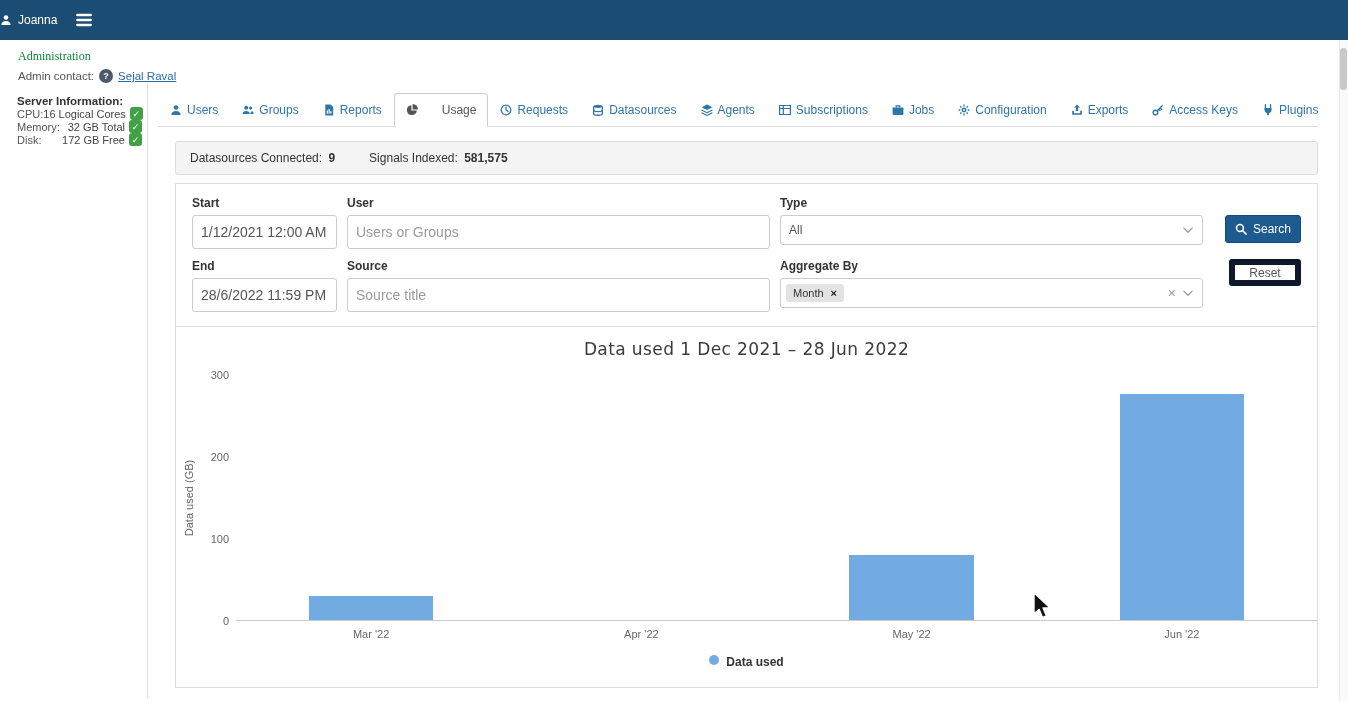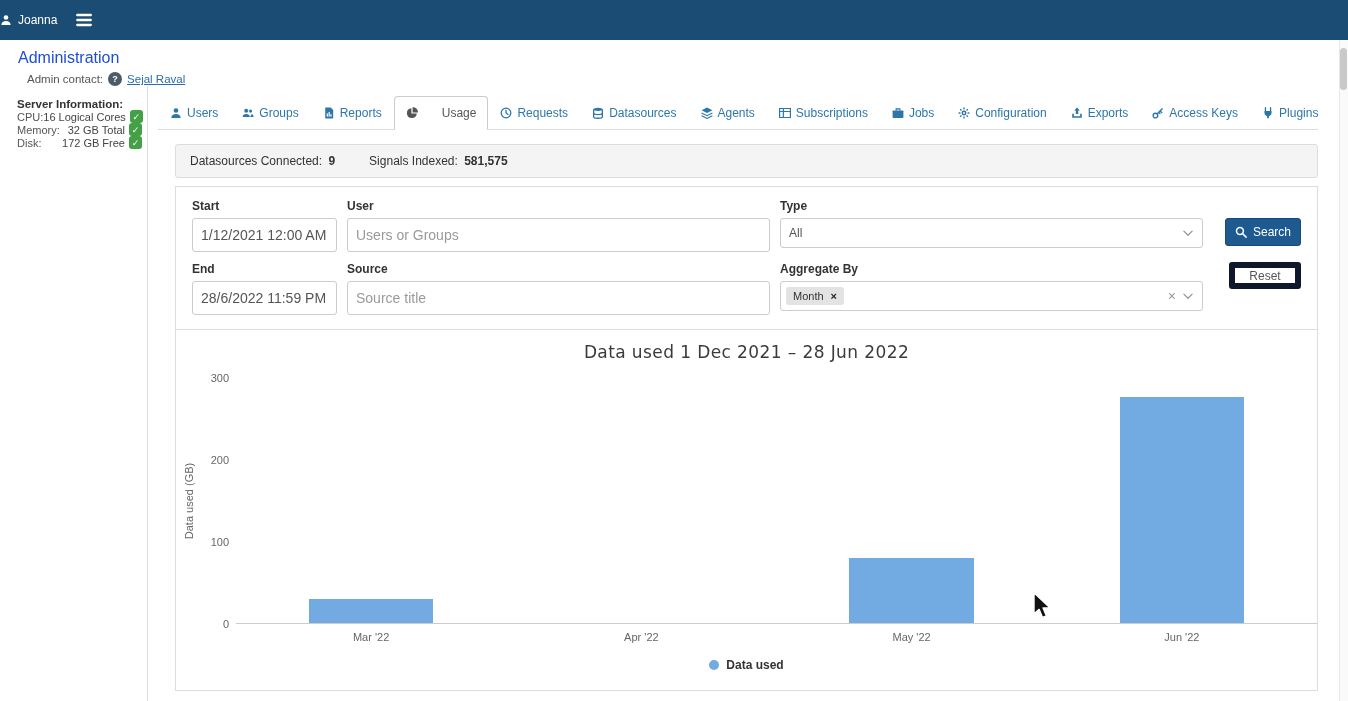--- a/index.html
+++ b/index.html
@@ -18,22 +18,22 @@
   .grid-btn{width:30px;height:40px;background:#143a5c;border:none;display:flex;align-items:center;
             justify-content:center;color:#e8eef5;cursor:pointer;padding:0;}
   .logo{color:#fff;font-size:22px;font-weight:bold;margin-left:13px;letter-spacing:.6px;cursor:pointer;
         font-family:"DejaVu Sans",sans-serif;}
   .tb-right{display:flex;align-items:center;gap:18px;padding-right:14px;}
   .user-menu{display:flex;align-items:center;gap:6px;color:#fff;font-size:12px;cursor:pointer;}
   .ham{background:none;border:none;color:#fff;cursor:pointer;padding:0;display:flex;}
 
   
   .page-head{padding:9px 0 0 18px;}
-  .page-title{font-size:16px;color:#1d4ed8;}
-  .admin-row{margin-top:5px;display:flex;align-items:center;gap:5px;font-size:11.5px;color:#555;margin-left:9px;}
+  .page-title{font-size:12px;color:#15803d;font-family:Liberation Serif, serif;}
+  .admin-row{margin-top:5px;display:flex;align-items:center;gap:5px;font-size:11.5px;color:#555;}
   .qicon{width:14px;height:14px;border-radius:50%;background:#4d5a68;color:#fff;font-size:9px;
          font-weight:bold;display:inline-flex;align-items:center;justify-content:center;cursor:pointer;}
   .admin-link{color:#2a6bac;text-decoration:underline;cursor:pointer;}
 
   
   .body-row{display:flex;align-items:stretch;height:615px;}
   .sidebar{width:148px;min-width:148px;border-right:1px solid #ddd;padding:12px 5px 0 17px;}
   .sb-title{font-size:11.5px;font-weight:bold;color:#333;}
   .sb-row{display:flex;align-items:center;font-size:11px;color:#555;}
   .sb-value{margin-left:auto;margin-right:4px;color:#444;white-space:nowrap;}
@@ -83,21 +83,21 @@
   .chart-area{display:flex;margin-top:16px;}
   .y-label{width:26px;display:flex;align-items:center;justify-content:center;}
   .y-label span{transform:rotate(-90deg);white-space:nowrap;font-size:11px;color:#666;}
   .ticks{width:34px;position:relative;height:246px;}
   .tick-label{position:absolute;right:7px;font-size:11px;color:#666;}
   .plot{flex:1;height:246px;border-bottom:1px solid #ccc;display:flex;align-items:flex-end;position:relative;}
   .slot{flex:1;height:100%;display:flex;align-items:flex-end;justify-content:center;position:relative;text-align:right;}
   .bar{width:46%;background:var(--bar,#72abe2);}
   .x-label{position:absolute;top:calc(100% + 8px);left:50%;transform:translateX(-50%);
            font-size:11px;color:#666;white-space:nowrap;}
-  .legend{margin-top:34px;display:flex;justify-content:center;align-items:center;gap:7px;
+  .legend{margin-top:34px;display:flex;justify-content:center;gap:7px;
           font-size:12px;color:#333;font-weight:bold;cursor:pointer;}
   .legend-dot{width:10px;height:10px;border-radius:50%;background:var(--bar,#72abe2);}
 
   
   .scroll-track{position:absolute;top:40px;right:0;bottom:0;width:9px;background:#fafafa;
                 border-left:1px solid #e8e8e8;}
   .scroll-thumb{position:absolute;top:8px;right:1px;width:7px;height:42px;background:#c9c9c9;border-radius:4px;}
   .cursor{position:absolute;left:1032px;top:592px;z-index:50;pointer-events:none;}
 </style>
 </head>

